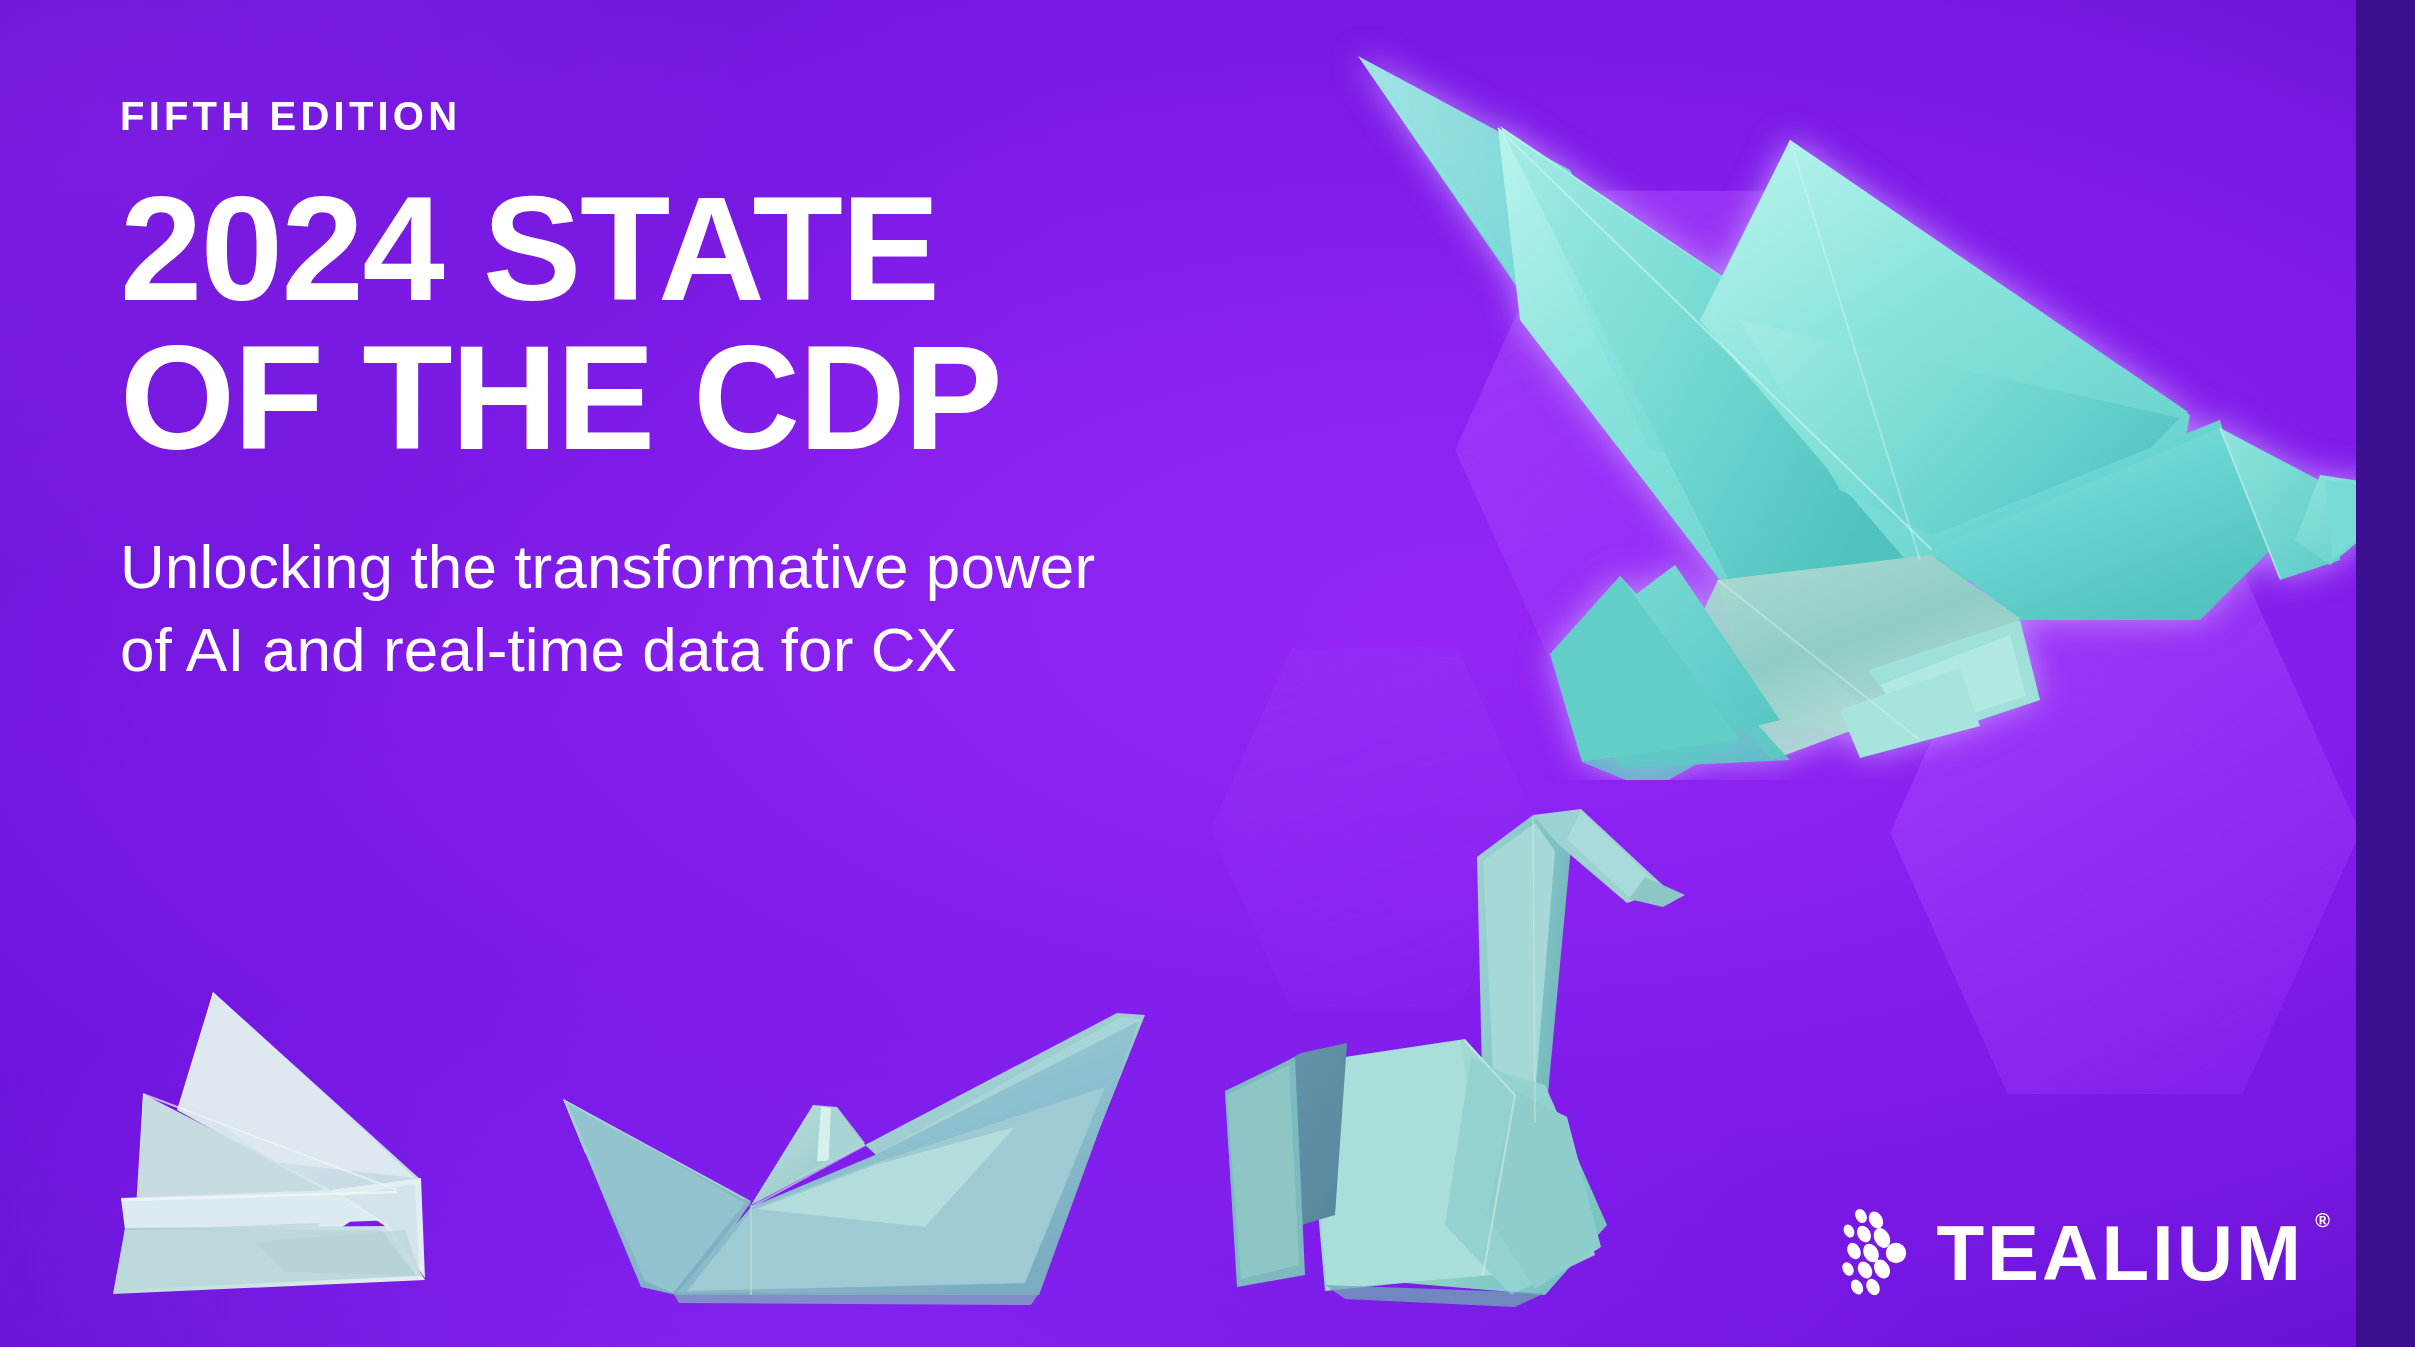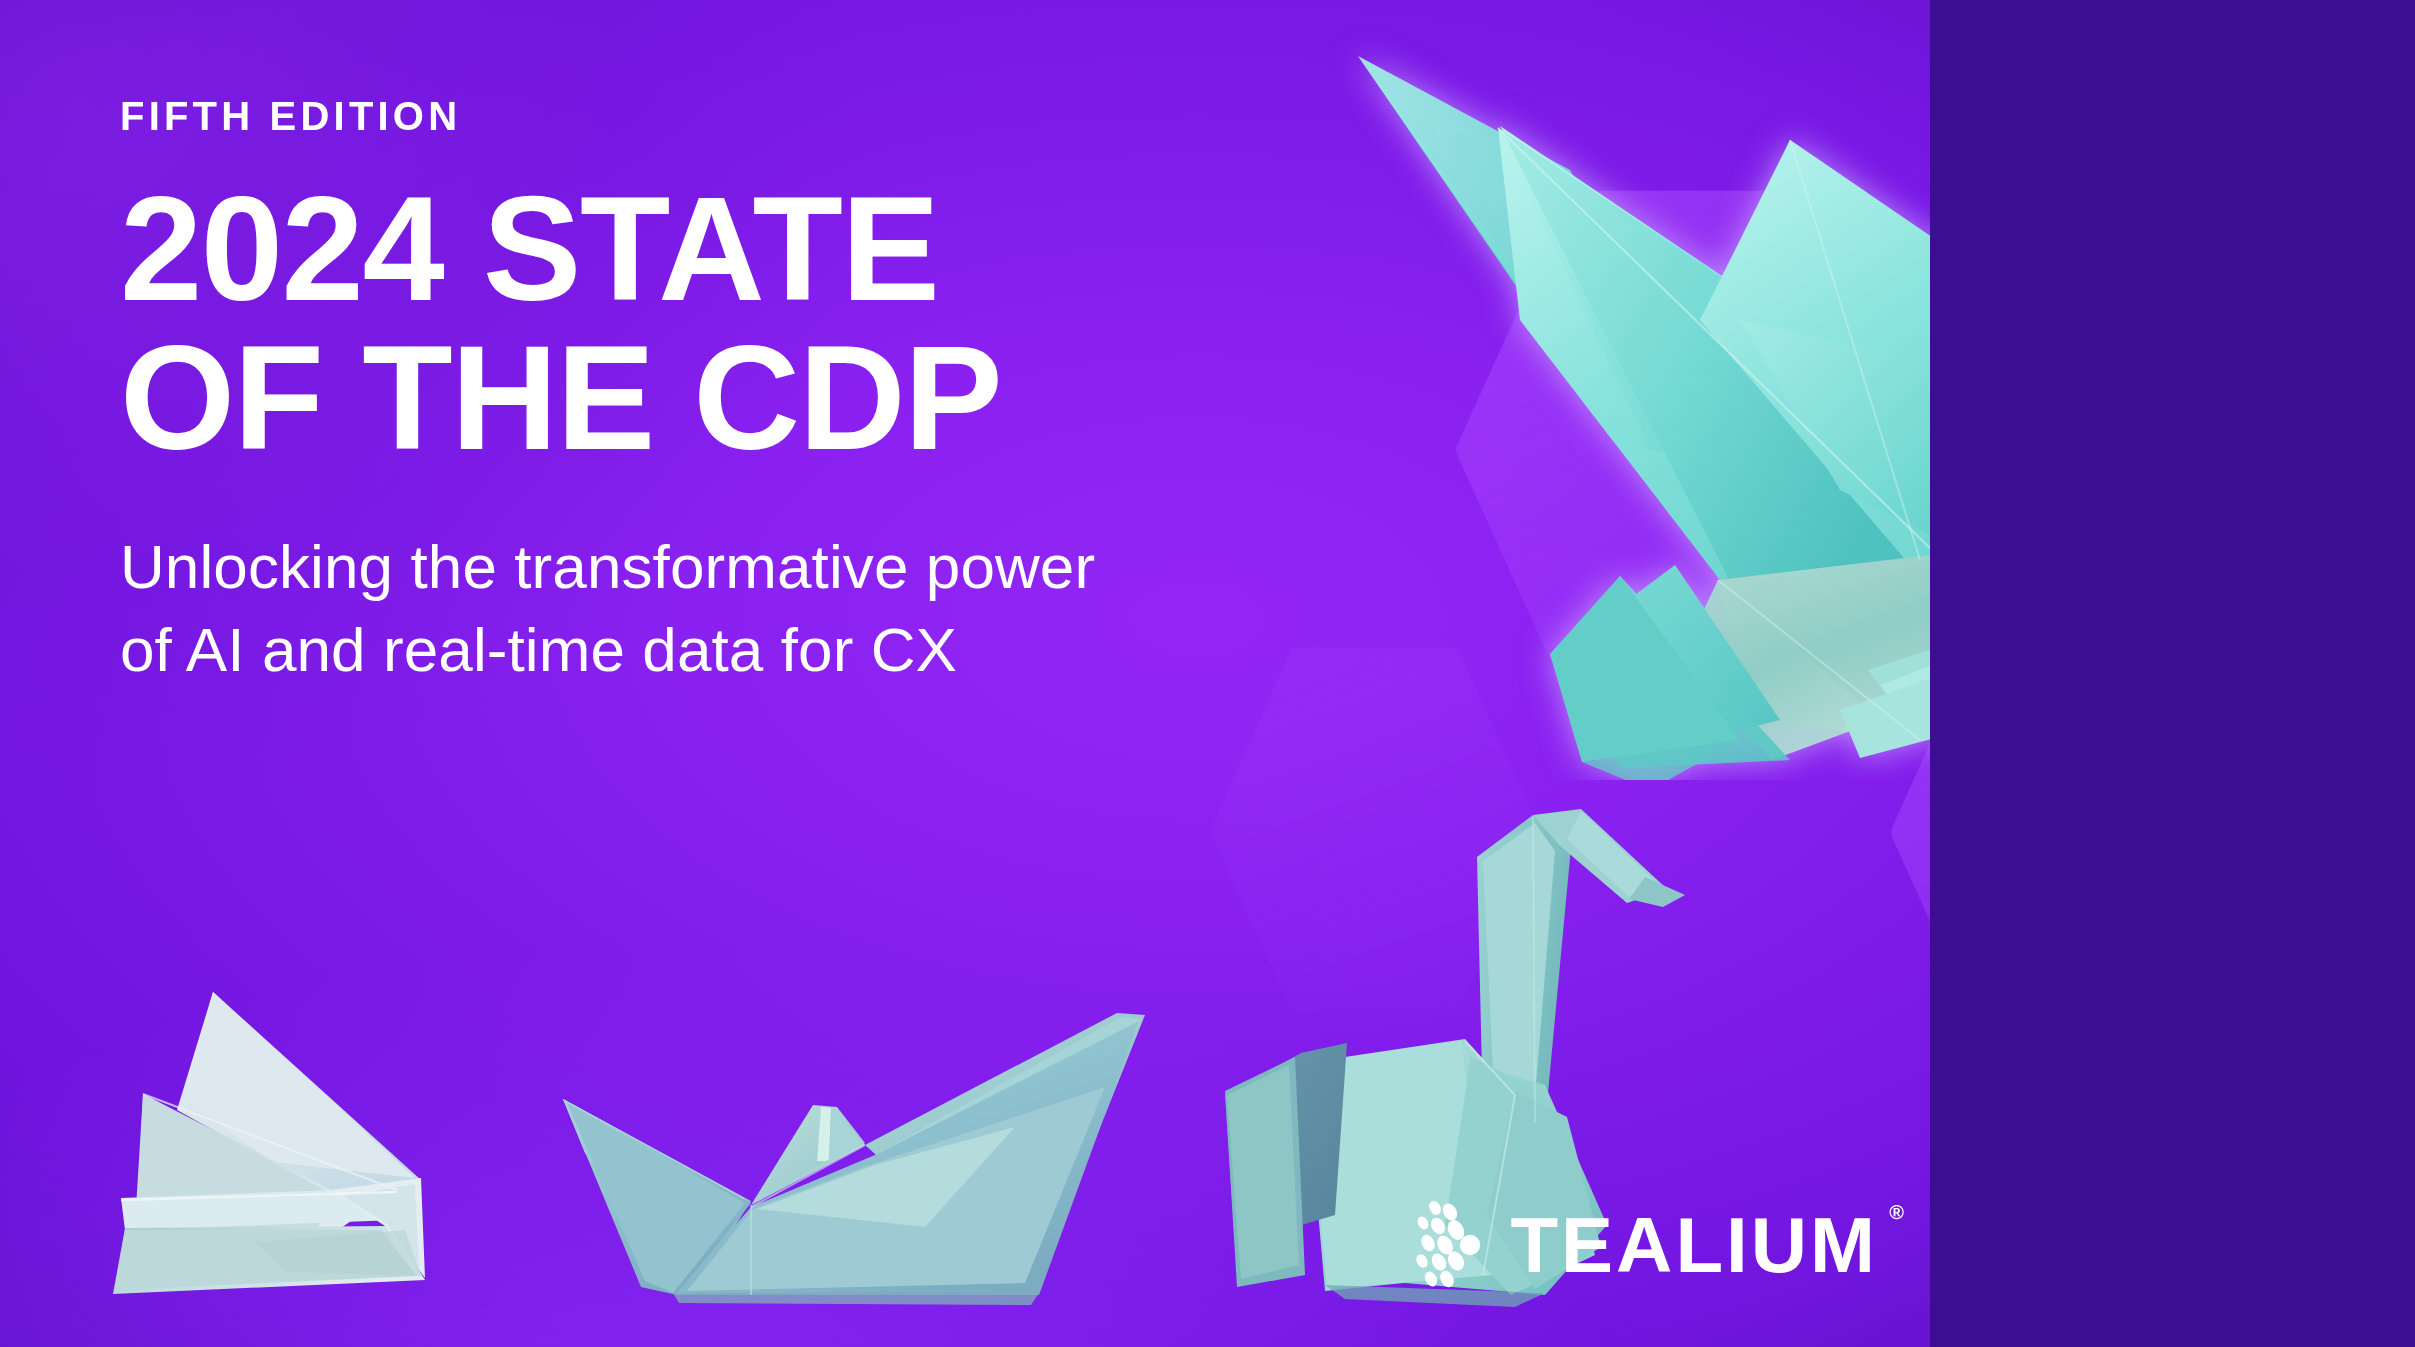--- a/index.html
+++ b/index.html
@@ -3,21 +3,21 @@
 <meta charset="utf-8">
 <title>2024 State of the CDP</title>
 <style>
   html,body{margin:0;padding:0;background:#3b0f8f;}
   body{
     font-family:"Liberation Sans", sans-serif;
     -webkit-font-smoothing:antialiased;
   }
   .stage{
     position:relative;
-    width:1930px;
+    width:2356px;
     height:1347px;
     overflow:hidden;
     background:#701a75;
   }
   
   .bg-base{
     position:absolute;inset:0;
     background:
       radial-gradient(115% 95% at 62% 46%, #9326f5 0%, #8a21f0 22%, #7a19e6 46%, #6b13da 68%, #5f0fce 100%);
   }
@@ -88,21 +88,21 @@
   
   .art{position:absolute;inset:0;z-index:20;pointer-events:none;}
   .art svg{position:absolute;display:block;}
   .crane{left:1320px;top:20px;}
   .swan{left:1215px;top:795px;}
   .boat{left:545px;top:995px;}
   .plane{left:85px;top:990px;}
   
   .logo{
     position:absolute;
-    right:52px;bottom:56px;
+    right:52px;bottom:48px;
     z-index:40;
     display:flex;
     align-items:center;
     gap:22px;
   }
   .logo-mark{width:74px;height:92px;display:block;}
   .logo-word{
     position:relative;
     color:#ffffff;
     font-size:78px;

